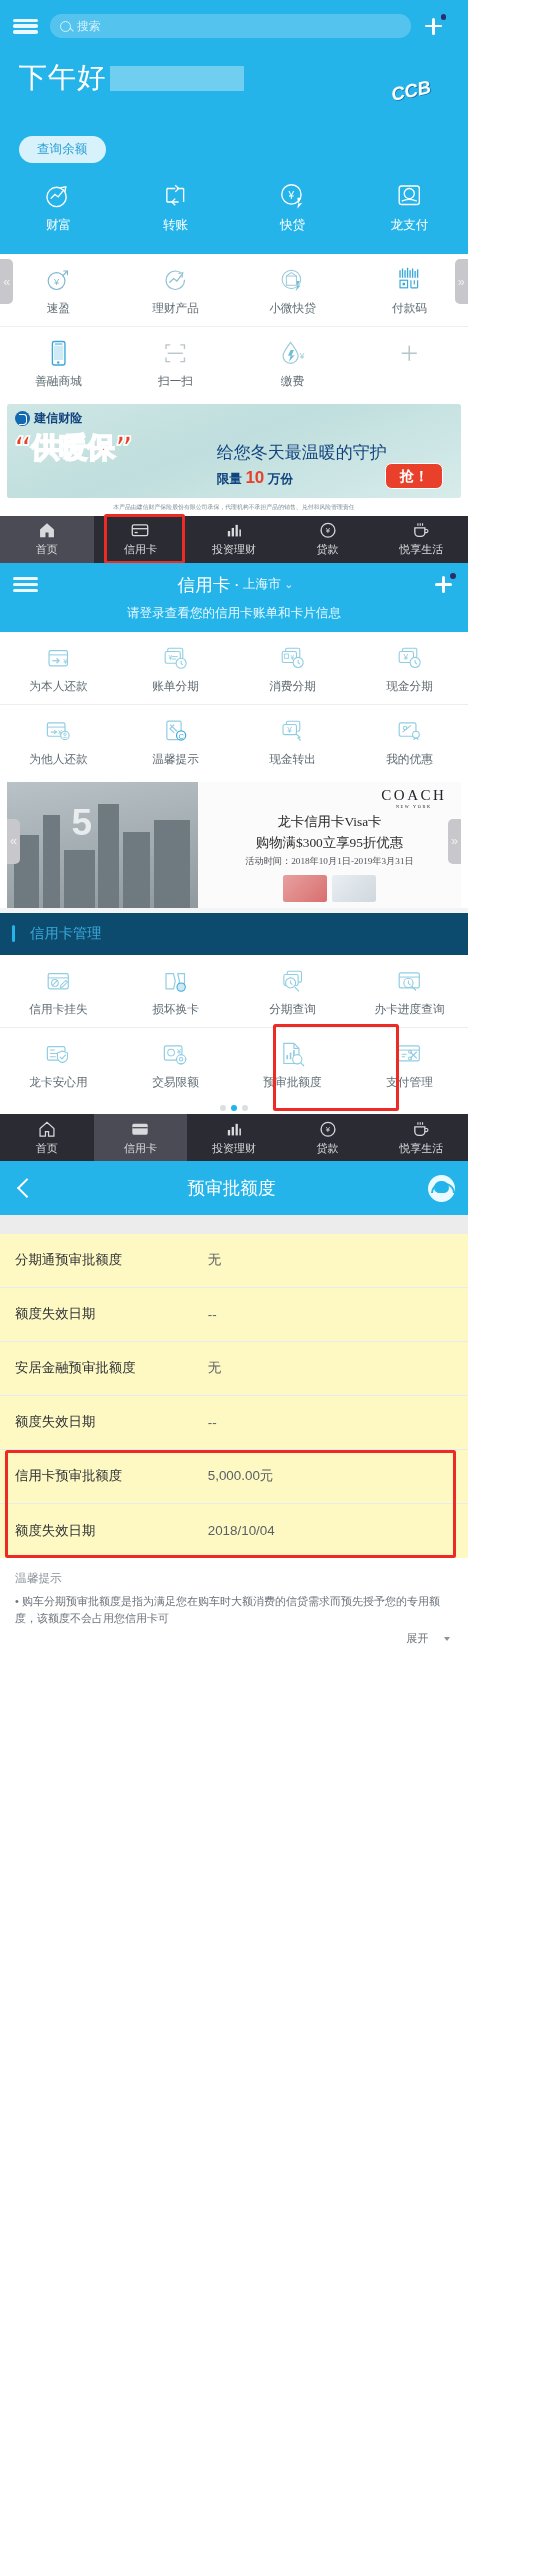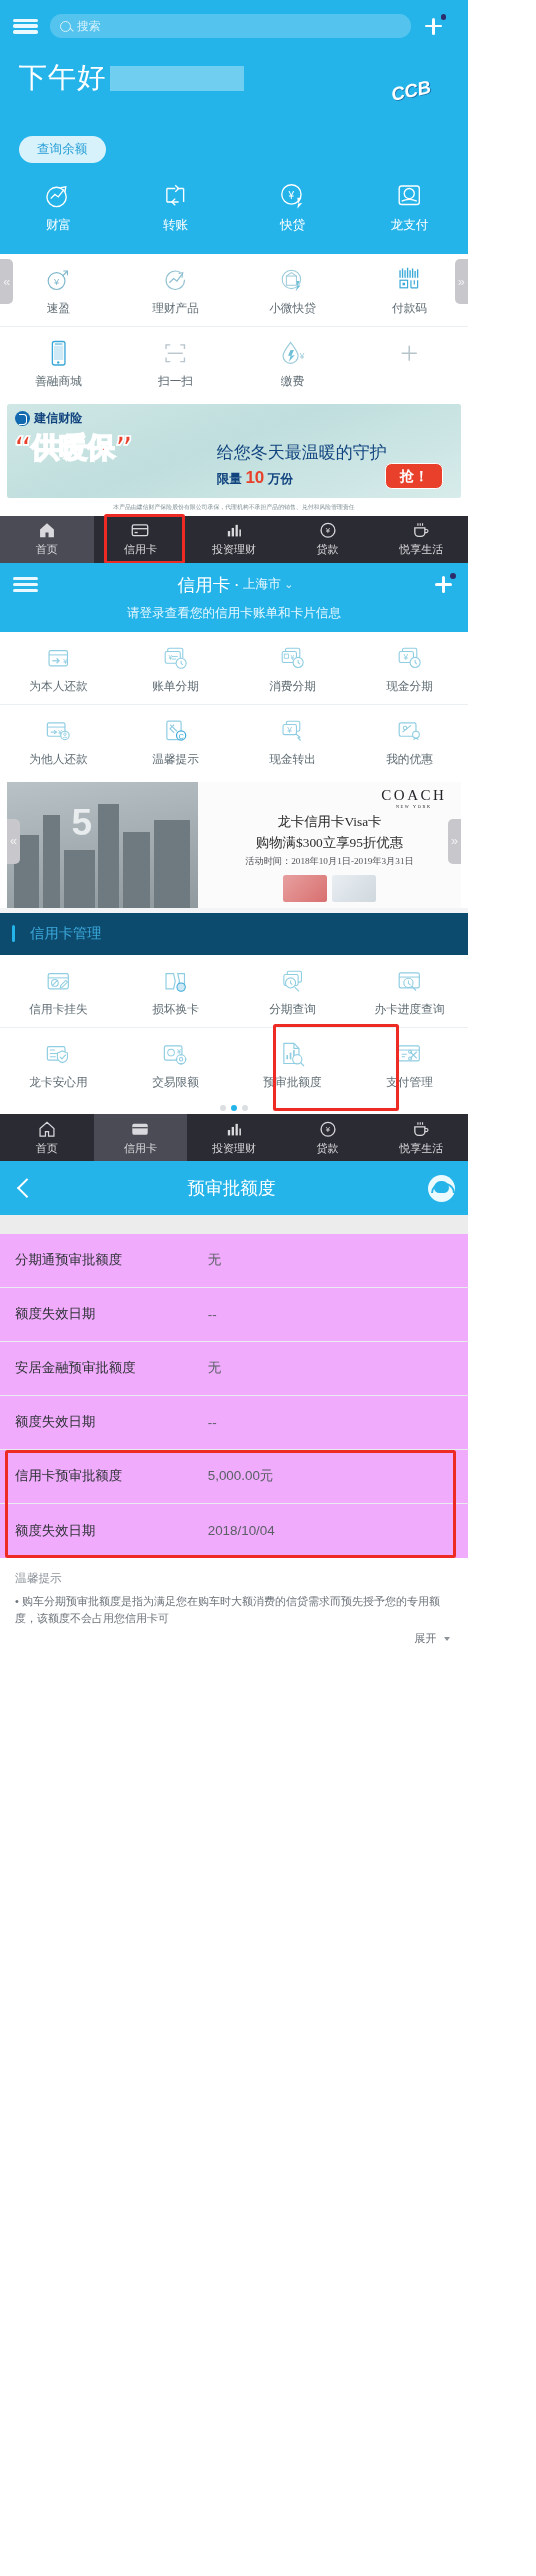--- a/index.html
+++ b/index.html
@@ -173,31 +173,31 @@
   
   .p3bar { background:#24b4ea; height:54px; display:flex; align-items:center; padding:0 13.4px; }
   .p3back { width:22px; height:22px; position:relative;}
   .p3back::before{content:"";position:absolute;left:6.7px;top:3.4px;width:11.7px;height:11.7px;border-left:2.5px solid #fff;border-bottom:2.5px solid #fff;transform:rotate(45deg);}
   .p3title { flex:1; text-align:center; color:#fff; font-size:17.6px; }
   .p3cs { width:27px; height:27px; border-radius:50%; background:#eafaff; position:relative;}
   .p3cs::before{content:"";position:absolute;left:5.9px;top:6.7px;width:15px;height:11.7px;border-radius:7.5px 7.5px 5.9px 5.9px;background:#24b4ea;}
   .p3cs::after{content:"";position:absolute;left:3.4px;top:8.4px;width:20px;height:8.4px;border:2.5px solid #24b4ea;border-bottom:none;border-radius:10px 10px 0 0;}
   .p3gap { height:18.5px; background:#ececec; }
 
-  .row3 { display:flex; align-items:center; padding: 13.4px 15px; border-bottom:0.8px solid #e9ecee; background:#f0abfc; min-height:54px;}
+  .row3 { display:flex; align-items:center; padding: 13.4px 15px; border-bottom:0.8px solid #e9ecee; background:#fef9c3; min-height:54px;}
   .row3 .k { width: 44%; font-size:13.4px; color:#2f3337; line-height:1.35;}
   .row3 .v { flex:1; font-size:13.4px; color:#5a6066; }
   .row3.hl { border-bottom:none; }
   .hlbox { position:relative; }
   .hlbox .redbox { position:absolute; left:5px; right:11.7px; top:0; bottom:0; border:3.4px solid #ee2a24; border-radius:2.5px;}
 
   .tips { padding: 13.4px 15px 0 15px; background:#fff;}
   .tips .th { font-size:11.7px; color:#8c939a; margin-bottom:6.7px;}
   .tips .tl { font-size:11px; color:#6c737a; line-height:1.6; }
-  .expand { text-align:right; padding: 3.4px 18.5px 8.4px 0; font-size:11px; color:#6c737a; display:flex; justify-content:flex-end; align-items:center; gap:7px;}
+  .expand { text-align:right; padding: 3.4px 18.5px 8.4px 0; font-size:11px; color:#6c737a; display:flex; justify-content:flex-end; align-items:center; gap:15px;}
   .expand .cv { width:0;height:0;border-left:3.4px solid transparent;border-right:3.4px solid transparent;border-top:4.2px solid #8c939a;}
 </style>
 </head>
 <body>
 
 <div class="panel">
 
   <div class="hero">
     <div class="statusgap"></div>
 

